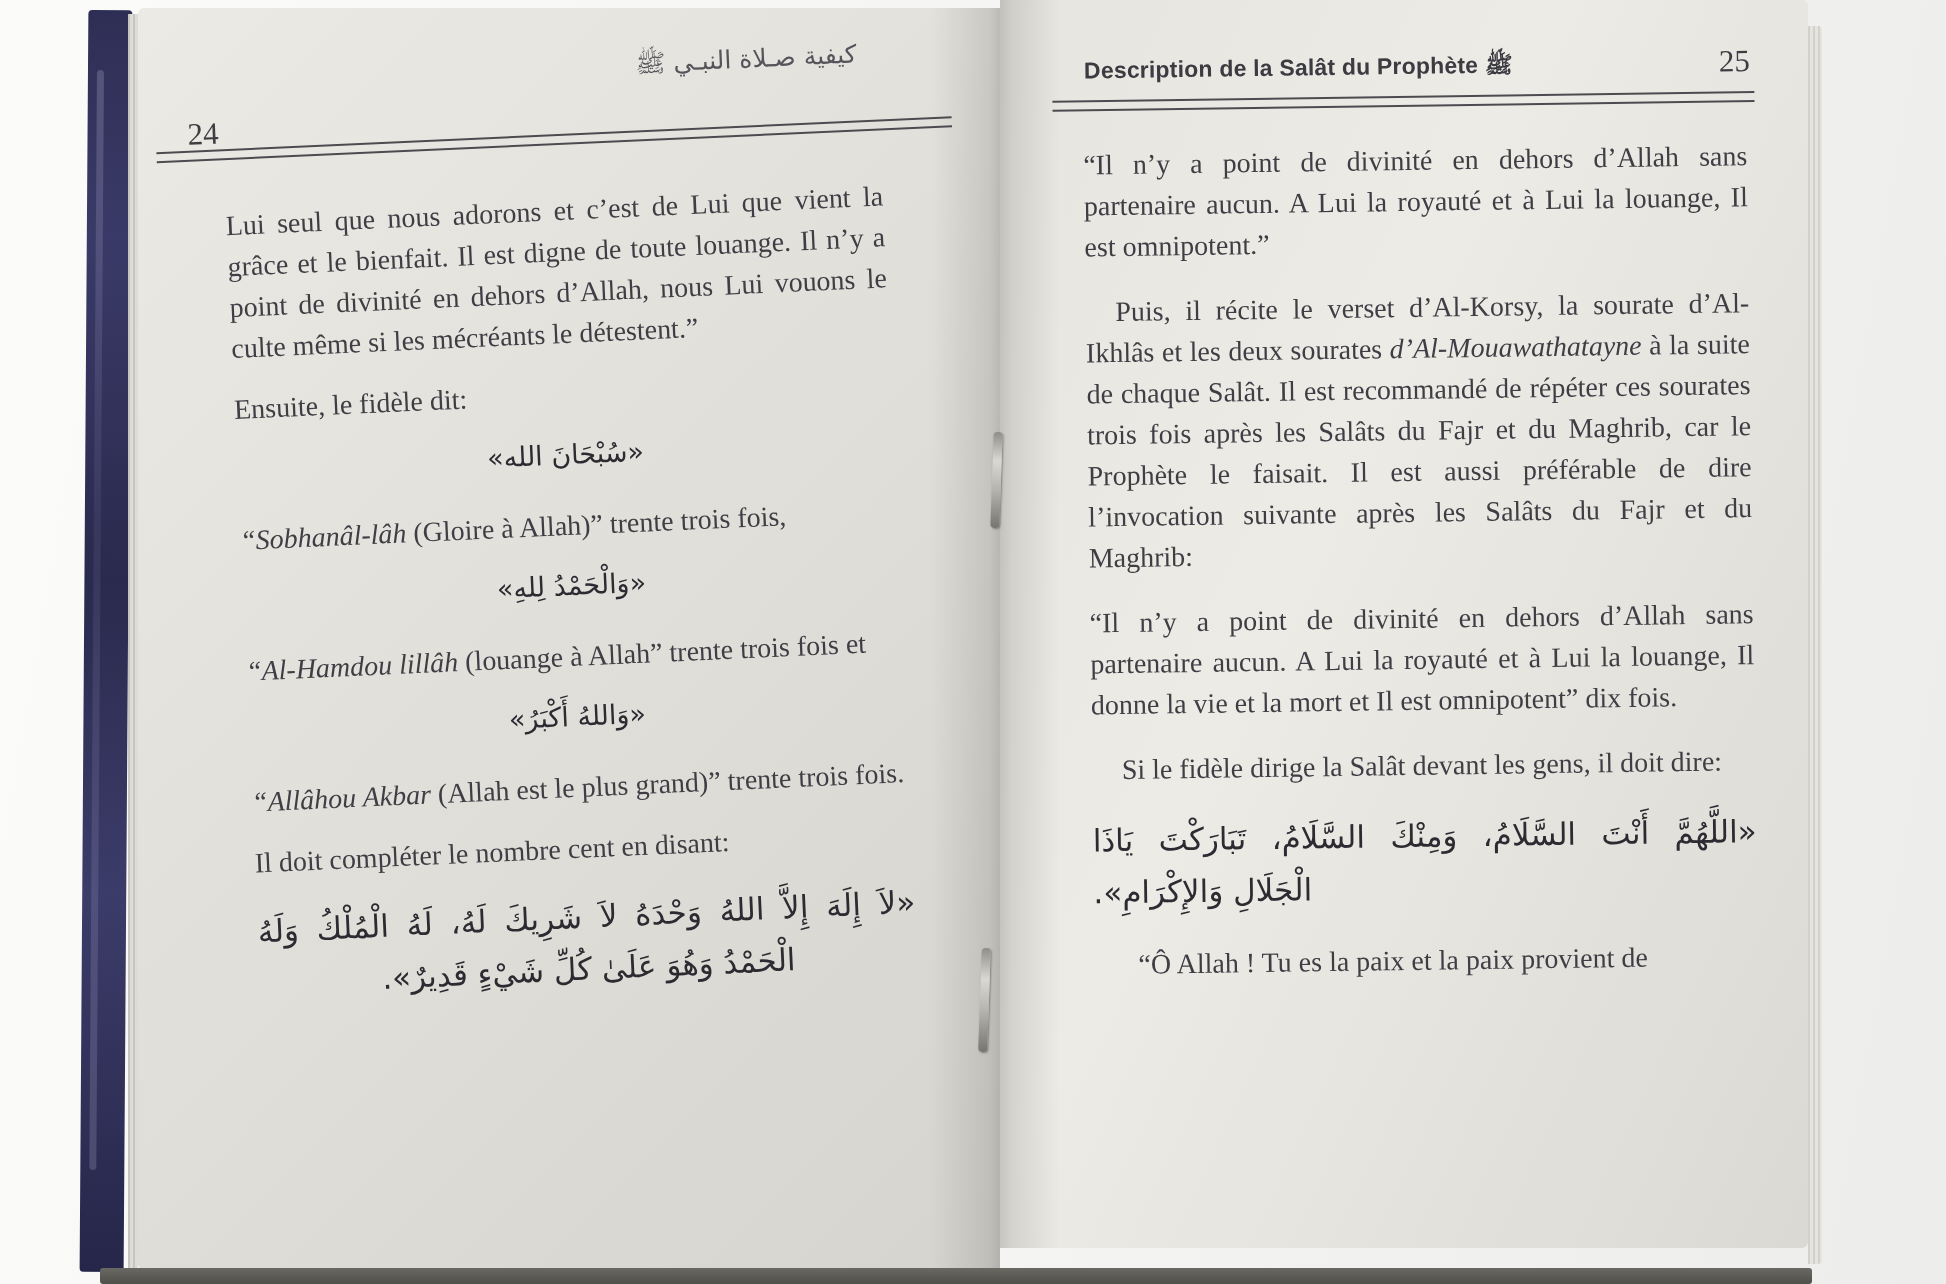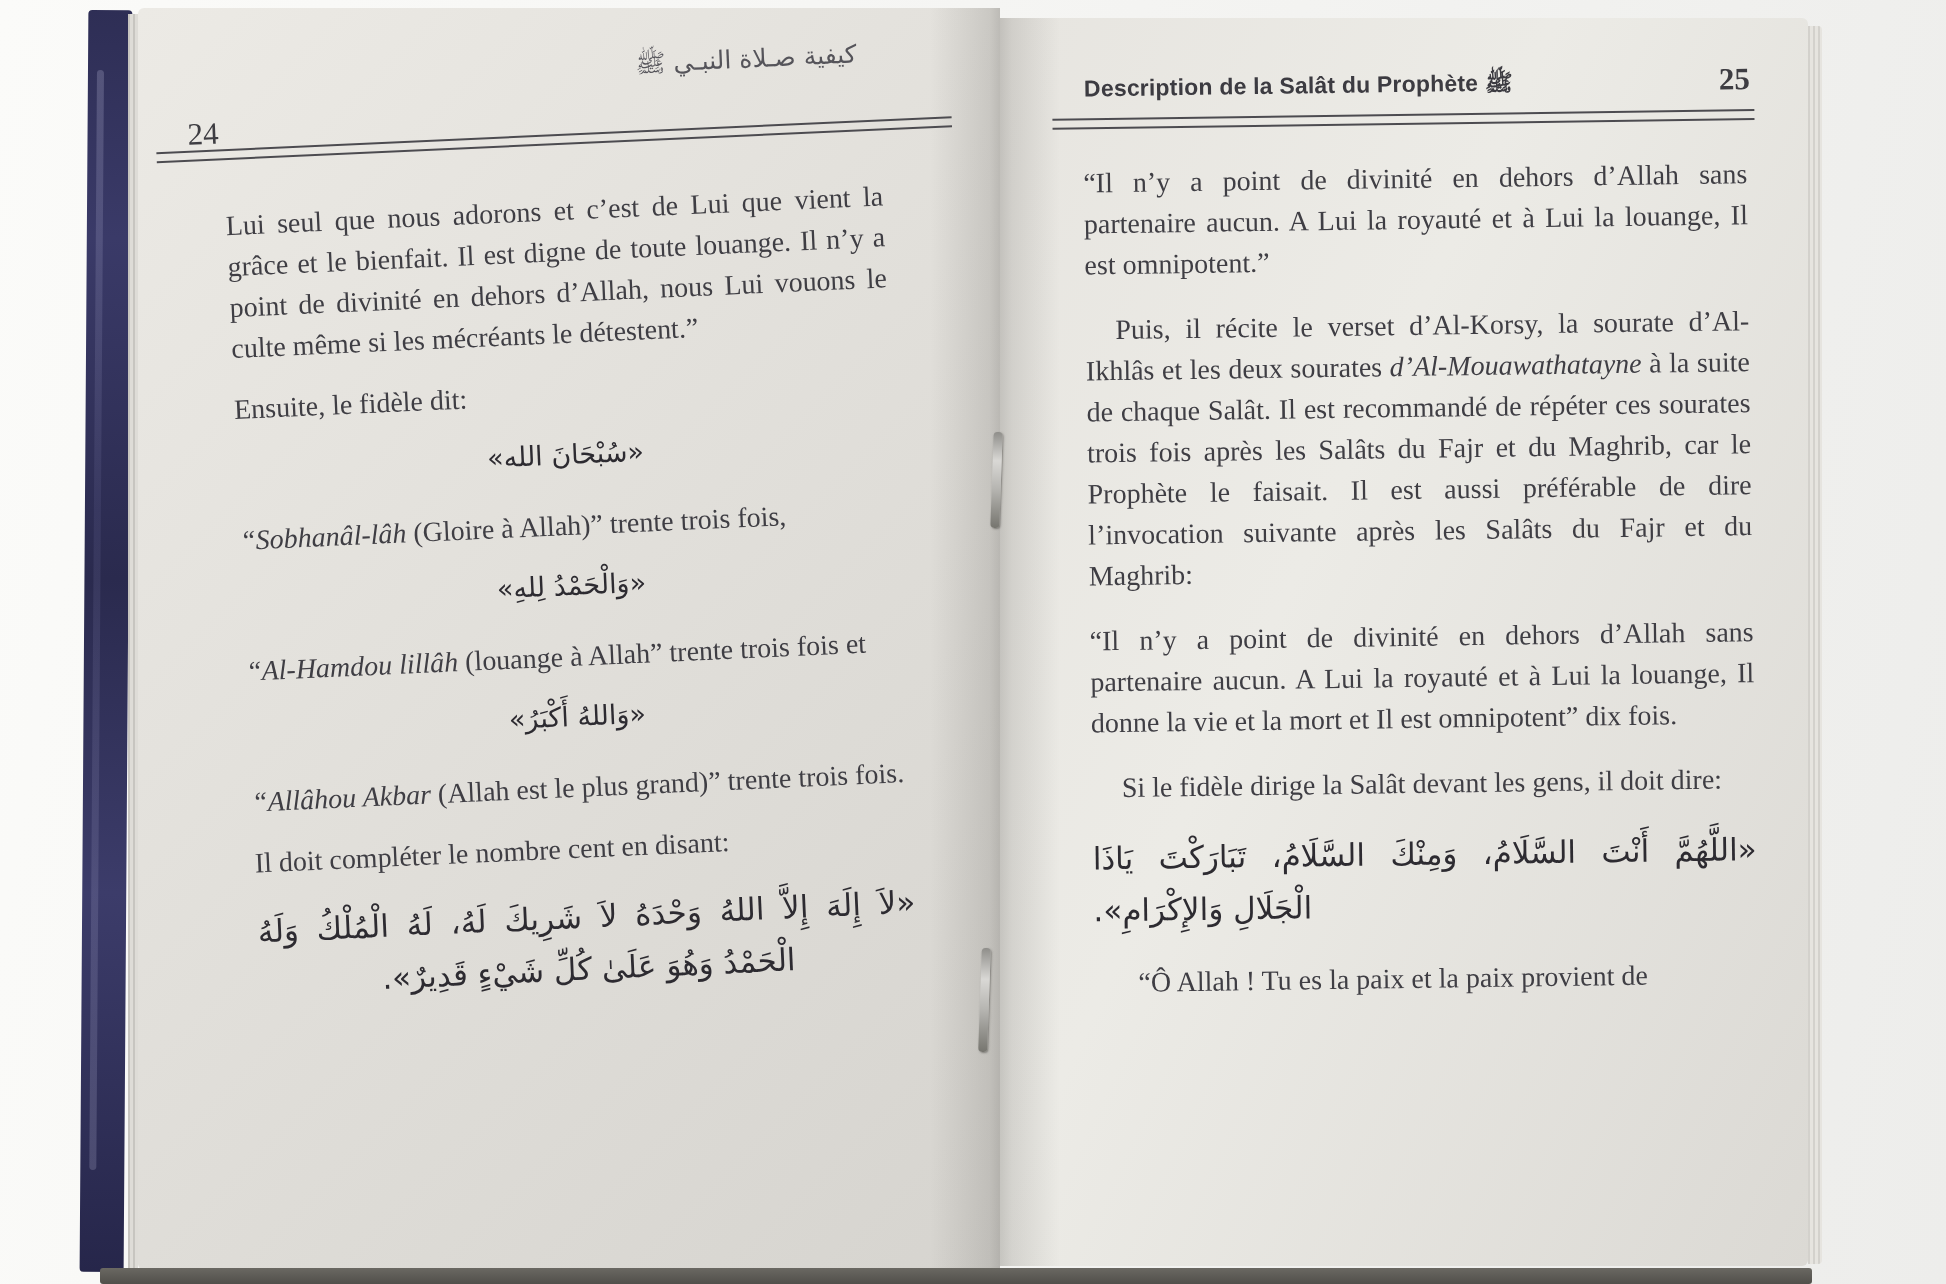--- a/index.html
+++ b/index.html
@@ -25,21 +25,21 @@
   }
   .page{
     position:absolute;top:8px;height:1262px;
     background:linear-gradient(135deg,#eceae5 0%,#e2e0db 45%,#d6d4cf 100%);
   }
   .page-left{left:138px;width:862px;border-radius:6px 0 0 6px;}
   .page-left::after{ 
     content:"";position:absolute;right:0;top:0;width:70px;height:100%;
     background:linear-gradient(90deg,rgba(0,0,0,0) 0%,rgba(90,88,84,.18) 85%,rgba(90,88,84,.28) 100%);
   }
-  .page-right{left:1000px;width:808px;top:18px;height:1248px;border-radius:0 6px 6px 0;
+  .page-right{left:1000px;width:808px;top:0;height:1248px;border-radius:0 6px 6px 0;
     background:linear-gradient(115deg,#e7e5e0 0%,#ecebe6 40%,#dbd9d4 100%);}
   .page-right::before{
     content:"";position:absolute;left:0;top:0;width:60px;height:100%;
     background:linear-gradient(270deg,rgba(0,0,0,0) 0%,rgba(90,88,84,.16) 80%,rgba(90,88,84,.26) 100%);
   }
   .edge-right{
     position:absolute;left:1808px;top:26px;width:14px;height:1238px;
     background:repeating-linear-gradient(90deg,#d3d1cc 0 2px,#e6e4df 2px 5px);
     border-radius:0 4px 4px 0;
   }
@@ -64,21 +64,21 @@
   .rule{height:7px;border-top:2px solid #4c4b50;border-bottom:2px solid #4c4b50;}
   .rule-left{position:absolute;left:38px;right:28px;top:126px;}
   .text-left{position:absolute;left:104px;top:182px;width:658px;color:#3f3e44;}
   
   .inner-right{position:absolute;inset:0;transform:rotate(-.8deg);transform-origin:50% 40%;}
   .header-right{
     position:absolute;left:90px;top:52px;width:560px;
     font-family:"Liberation Sans","DejaVu Sans",sans-serif;
     font-size:23px;font-weight:bold;color:#3c3b41;letter-spacing:.2px;
   }
-  .pageno-right{position:absolute;right:52px;top:48px;font-size:31px;color:#3e3d42;font-weight:bold;}
+  .pageno-right{position:absolute;right:52px;top:48px;font-size:31px;color:#3e3d42;}
   .rule-right{position:absolute;left:58px;right:48px;top:96px;}
   .text-right{position:absolute;left:88px;top:140px;width:664px;color:#3f3e44;}
   
   p.body{font-size:28px;line-height:41px;margin:0 0 20px 0;}
   .text-right p.body{margin-bottom:24px;}
   .j{text-align:justify;text-align-last:left;}
   .ind{text-indent:30px;}
   .ind2{text-indent:44px;}
   .it{font-style:italic;}
   .u{}

